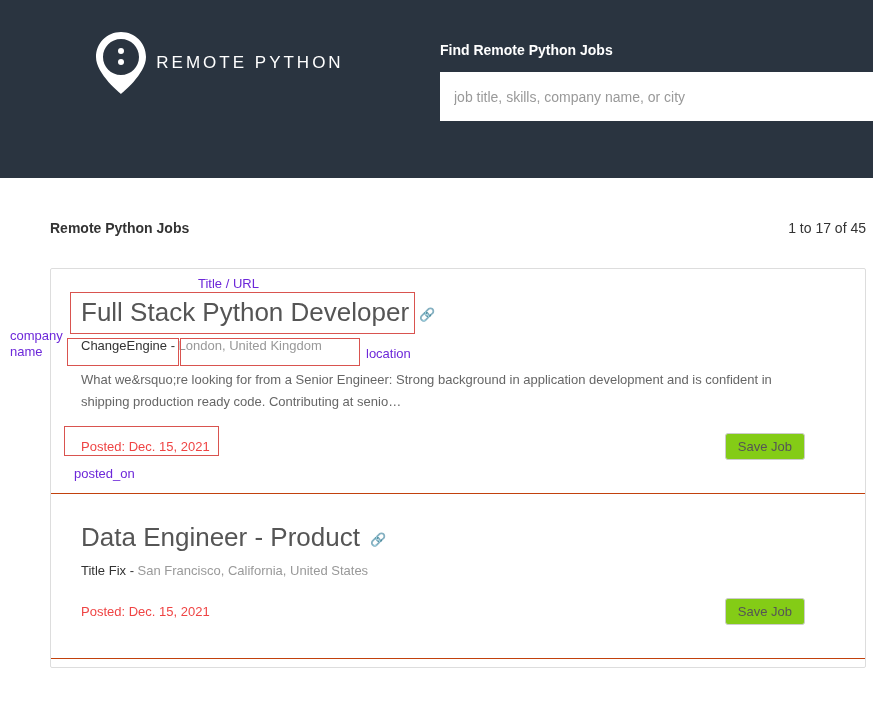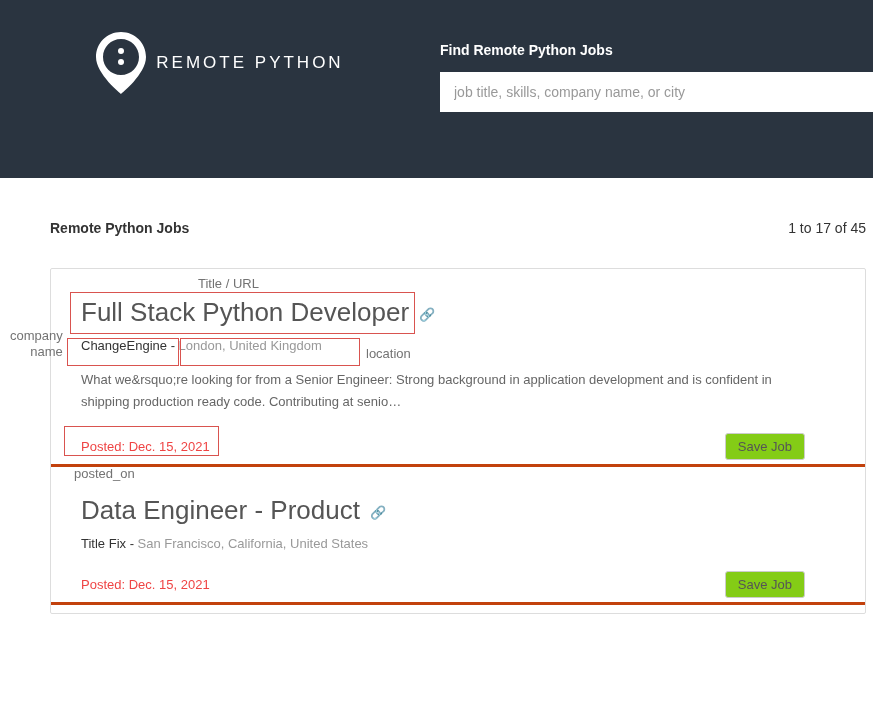--- a/index.html
+++ b/index.html
@@ -49,21 +49,21 @@
       padding-top: 42px;
     }
     .search-label {
       color: #fff;
       font-size: 14px;
       font-weight: 700;
       margin-bottom: 14px;
     }
     .search-input {
       width: 100%;
-      height: 40px;
+      height: 49px;
       border: none;
       padding: 0 14px;
       font-size: 14px;
       color: #555;
       font-family: inherit;
     }
     .search-input::placeholder {
       color: #999;
     }
     .page-heading-row {
@@ -75,39 +75,38 @@
       color: #333;
     }
     .page-heading {
       font-weight: 700;
     }
     .page-count {
       color: #333;
     }
     .annotation {
       position: absolute;
-      color: #737373;
+      color: #6d28d9;
       font-size: 13px;
       line-height: 1.2;
       pointer-events: none;
-      text-align: right;
     }
     .annotation-box {
       position: absolute;
       border: 1px solid #d9534f;
       pointer-events: none;
     }
     .jobs {
       margin: 32px 7px 0 50px;
       border: 1px solid #ddd;
       border-radius: 2px;
     }
     .job-card {
-      padding: 28px 60px 4px 30px;
-      border-bottom: 3px solid #c2410c;
+      padding: 28px 60px 33px 30px;
+      border-bottom: 1px solid #c2410c;
       position: relative;
     }
     .job-card:last-child {
       border-bottom: none;
     }
     .job-title {
       font-size: 26px;
       font-weight: 400;
       color: #555;
       display: inline;

